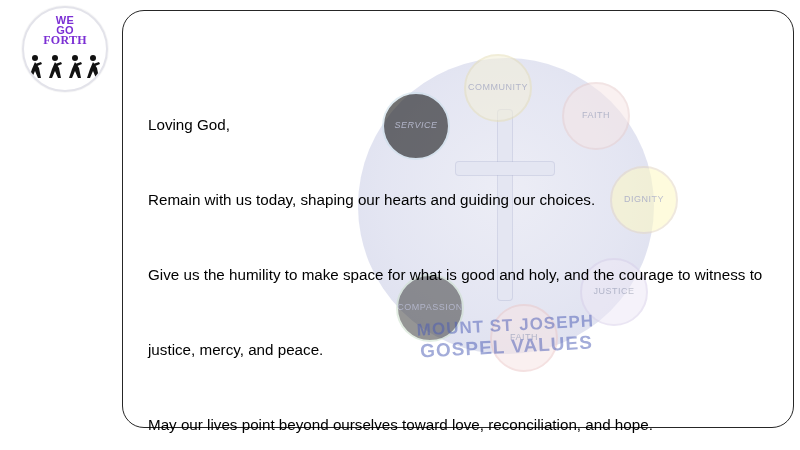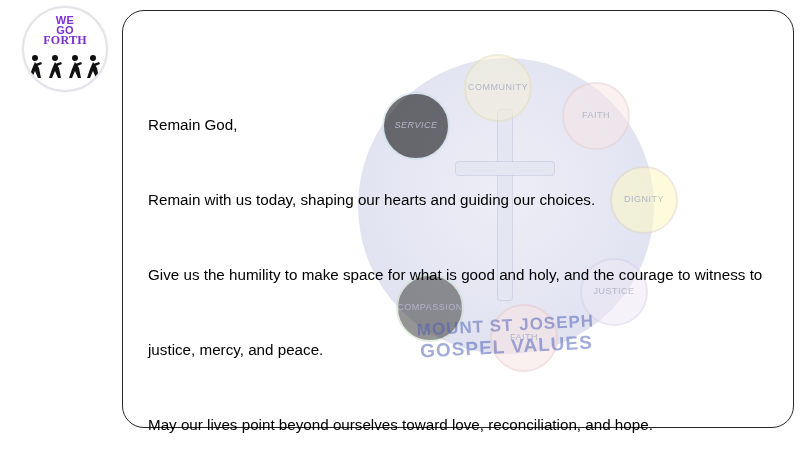--- a/index.html
+++ b/index.html
@@ -224,21 +224,21 @@
           <path d="M7 8 L4 15 L1 24 L4 24 L7 17 L10 24 L13 24 L11 14 Z"></path>
           <path d="M7 10 L13 8 L14 10 L7 13 Z"></path>
         </g>
       </g>
     </svg>
   </div>
 
   <div class="textbox"></div>
 
   <div class="prayer">
-    <span class="line">Remain God,</span>
+    <span class="line">Loving God,</span>
     <span class="line">Remain with us today, shaping our hearts and guiding our choices.</span>
     <span class="line">Give us the humility to make space for what is good and holy, and the courage to witness to</span>
     <span class="line">justice, mercy, and peace.</span>
     <span class="line">May our lives point beyond ourselves toward love, reconciliation, and hope.</span>
     
     
     
     
     
     

